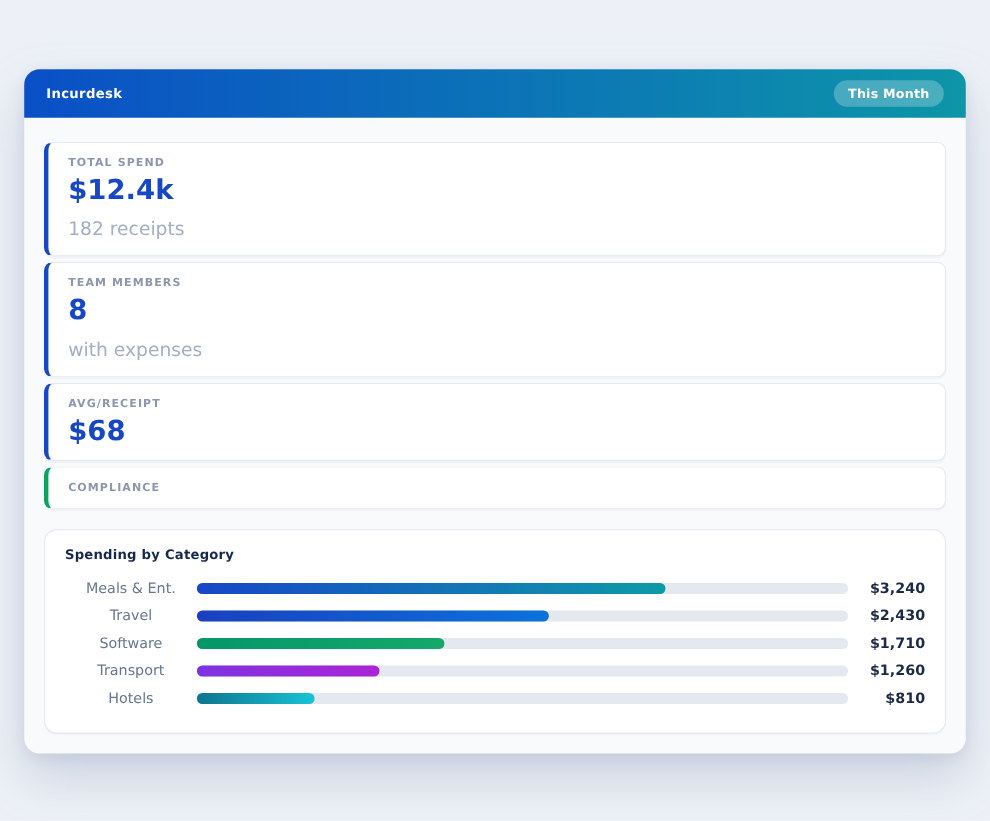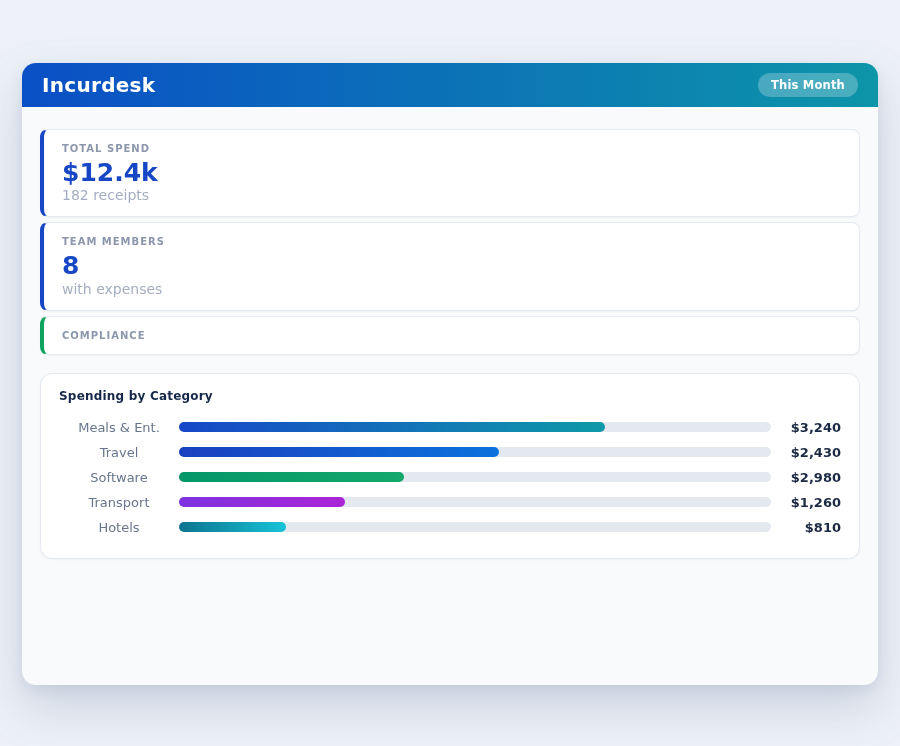--- a/index.html
+++ b/index.html
@@ -18,21 +18,21 @@
     box-shadow: 0 22px 45px rgba(116,132,166,0.28), 0 4px 12px rgba(116,132,166,0.14);
   }
   .app-header {
     height: 44px;
     border-radius: 14px 14px 0 0;
     background: linear-gradient(90deg, #0a4fc6 0%, #0d95a8 100%);
     display: flex; align-items: center; justify-content: space-between;
     padding: 0 20px;
   }
   .app-title {
-    color: #ffffff; font-size: 20px; font-weight: bold; letter-spacing: 0.3px;
+    color: #ffffff; font-size: 12px; font-weight: bold; letter-spacing: 0.3px;
   }
   .period-badge {
     background: rgba(255,255,255,0.25);
     color: #ffffff; font-size: 11.5px; font-weight: bold;
     padding: 5px 13px; border-radius: 999px;
     border: none; cursor: pointer; letter-spacing: 0.2px;
     font-family: inherit;
   }
   .content { padding: 22px 18px 0 18px; }
   .stat-card {
@@ -45,21 +45,21 @@
     box-shadow: 0 1px 2px rgba(15,23,42,0.04);
   }
   .stat-label {
     font-size: 10px; font-weight: bold; color: #8c97ad;
     letter-spacing: 1px;
   }
   .stat-value {
     font-size: 25px; font-weight: 800; line-height: 1.05;
     margin-top: 6px; color: #1747c4;
   }
-  .stat-sub { font-size: 14px; color: #a4aec2; margin-top: 1px; }
+  .stat-sub { font-size: 17px; color: #a4aec2; margin-top: 13px; }
   .panel {
     margin-top: 18px;
     background: #ffffff;
     border: 1px solid #e5eaf2;
     border-radius: 12px;
     padding: 15px 18px 18px 18px;
     box-shadow: 0 1px 2px rgba(15,23,42,0.04);
   }
   .panel-title {
     font-size: 12px; font-weight: bold; color: #16284a;
@@ -96,20 +96,25 @@
       <div class="stat-value" style="color: rgb(23, 71, 196);">$12.4k</div>
       <div class="stat-sub">182 receipts</div>
     </div>
 
     <div class="stat-card" style="--accent: #1747c4;">
       <div class="stat-label">TEAM MEMBERS</div>
       <div class="stat-value" style="color: rgb(23, 71, 196);">8</div>
       <div class="stat-sub">with expenses</div>
     </div>
 
+    <div class="stat-card" style="--accent: #1747c4;">
+      <div class="stat-label">AVG/RECEIPT</div>
+      <div class="stat-value" style="color: rgb(23, 71, 196);">$68</div>
+
+    </div>
 
     <div class="stat-card" style="--accent: #0da35f;">
       <div class="stat-label">COMPLIANCE</div>
 
     </div>
 
     <div class="panel">
       <div class="panel-title">Spending by Category</div>
 
       <div class="chart-row">
@@ -126,21 +131,21 @@
           <div class="bar-fill" style="width: 54%; background: linear-gradient(90deg, rgb(26, 64, 192), rgb(11, 114, 220));"></div>
         </div>
         <div class="bar-value">$2,430</div>
       </div>
 
       <div class="chart-row">
         <div class="cat-label">Software</div>
         <div class="bar-track">
           <div class="bar-fill" style="width: 38%; background: linear-gradient(90deg, rgb(5, 150, 105), rgb(20, 168, 107));"></div>
         </div>
-        <div class="bar-value">$2,980</div>
+        <div class="bar-value">$1,710</div>
       </div>
 
       <div class="chart-row">
         <div class="cat-label">Transport</div>
         <div class="bar-track">
           <div class="bar-fill" style="width: 28%; background: linear-gradient(90deg, rgb(126, 51, 224), rgb(171, 37, 214));"></div>
         </div>
         <div class="bar-value">$1,260</div>
       </div>
 

